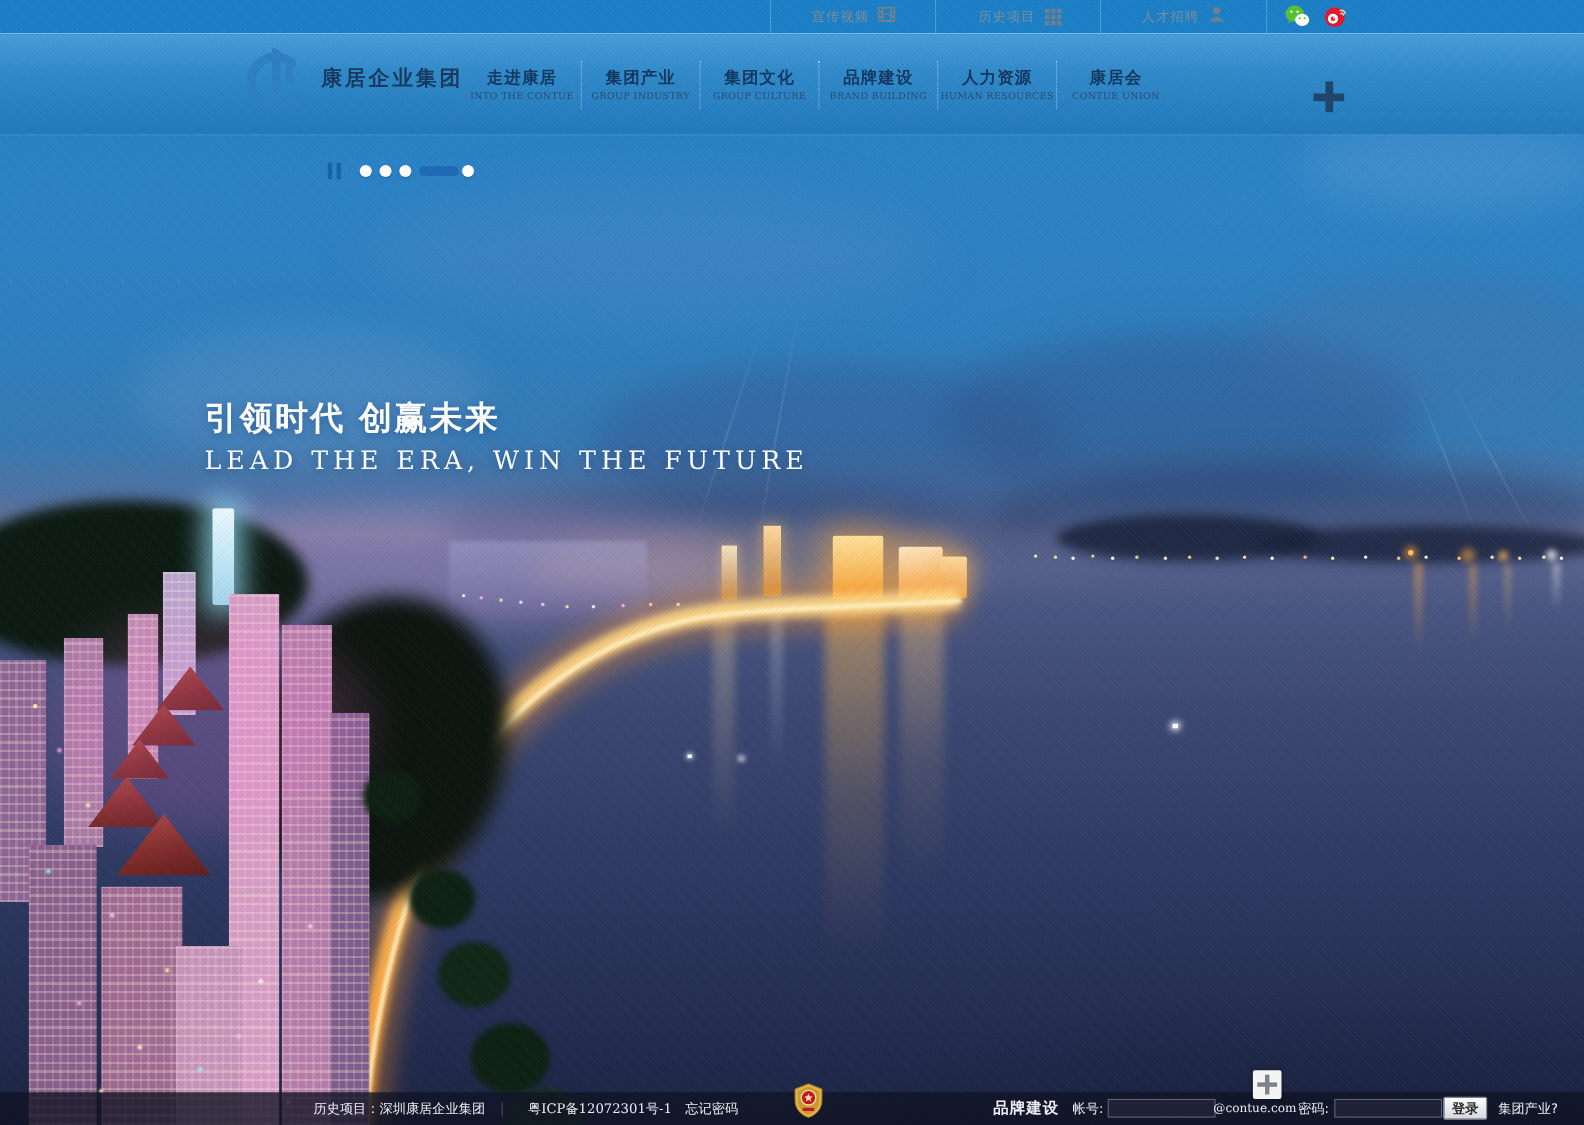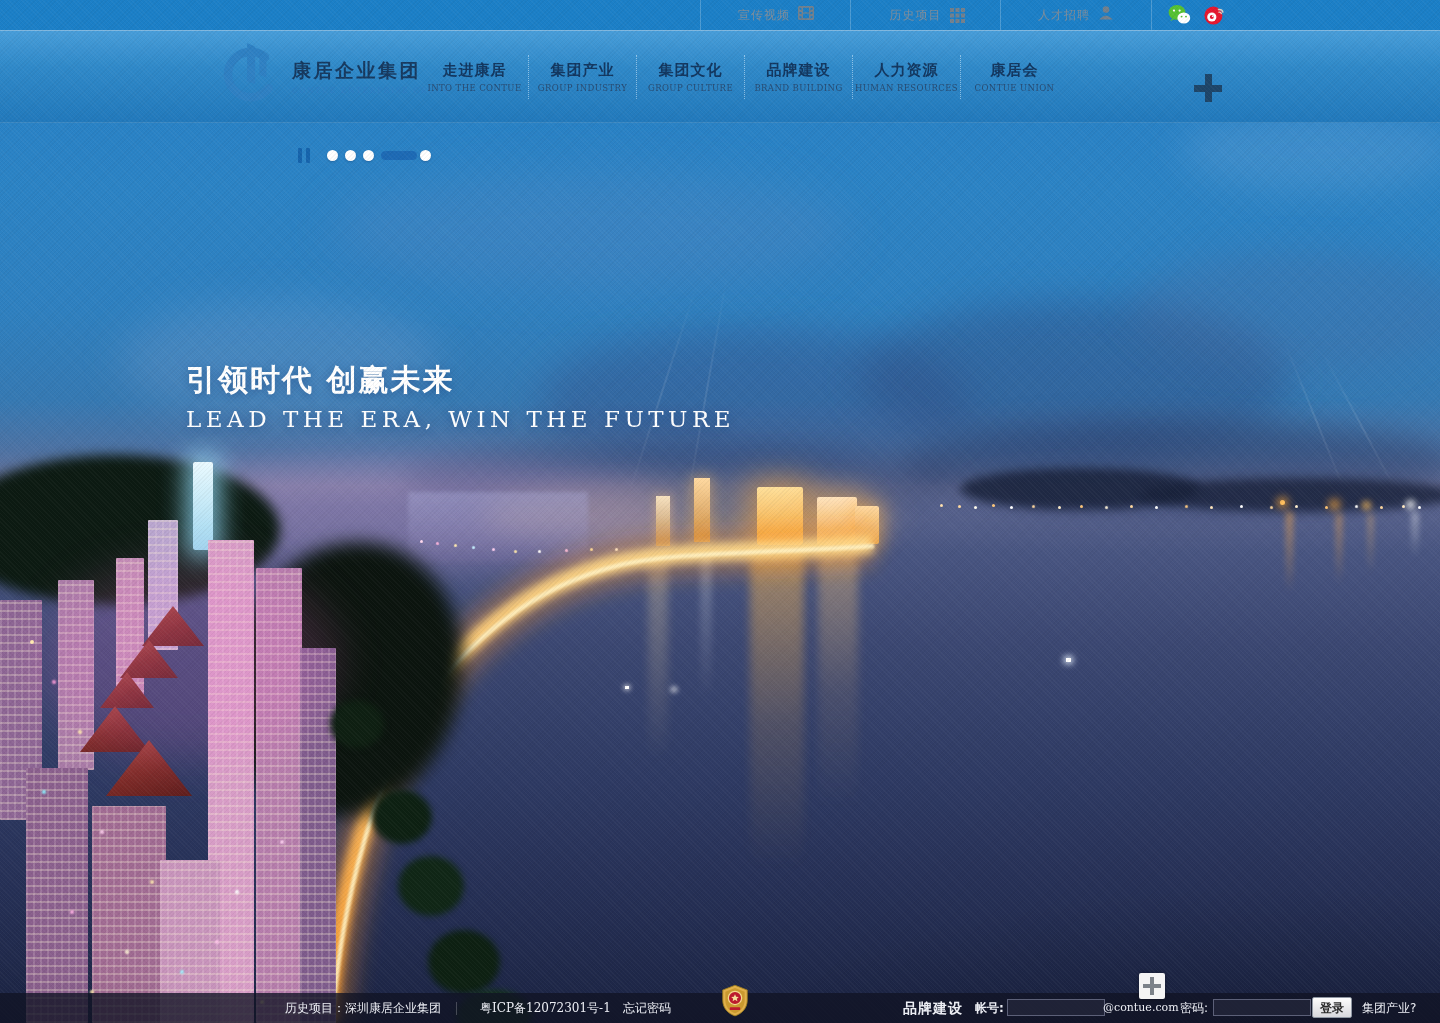--- a/index.html
+++ b/index.html
@@ -324,20 +324,20 @@
     <svg width="28" height="34" viewBox="0 0 32 38">
         <path d="M16 1 L30 6.5 V18 C30 27.5 23.5 33.5 16 36 C8.5 33.5 2 27.5 2 18 V6.5 Z" fill="#e0b04a" stroke="#9a7a1e" stroke-width="1"></path>
         <path d="M16 4 L27 8.5 V18 C27 25.8 21.8 30.8 16 33 C10.2 30.8 5 25.8 5 18 V8.5 Z" fill="#c9992f"></path>
         <circle cx="16" cy="15.5" r="7.6" fill="#bc1a2e" stroke="#f3d férfi98c" stroke-width="0"></circle>
         <circle cx="16" cy="15.5" r="7.6" fill="#bc1a2e" stroke="#f3d98c" stroke-width="1.4"></circle>
         <path d="M16 11.2 l1.3 2.8 3 .3 -2.2 2 .6 3 -2.7 -1.6 -2.7 1.6 .6 -3 -2.2 -2 3 -.3 Z" fill="#f6df9b"></path>
         <rect x="10" y="26" width="12" height="3.4" rx="1" fill="#bc1a2e"></rect>
       </svg>
   </span>
   <span class="ft" style="left:903px;font-size:14px;font-weight:bold;letter-spacing:1px;">品牌建设</span>
-  <span class="ft" style="left:975px;font-weight:bold;">帐号:</span>
+  <span class="ft" style="left:975px;">帐号:</span>
   <input class="ft-input" style="left: 1007px;">
   <span class="ft mono" style="left:1103px;font-size:11px;">@contue.com</span>
   <span class="ft" style="left:1180px;">密码:</span>
   <input class="ft-input" type="password" style="left: 1213px;">
   <button class="login-btn">登录</button>
   <span class="ft" style="left:1362px;cursor:pointer;">集团产业?</span>
 </div>
 
 </body></html>

